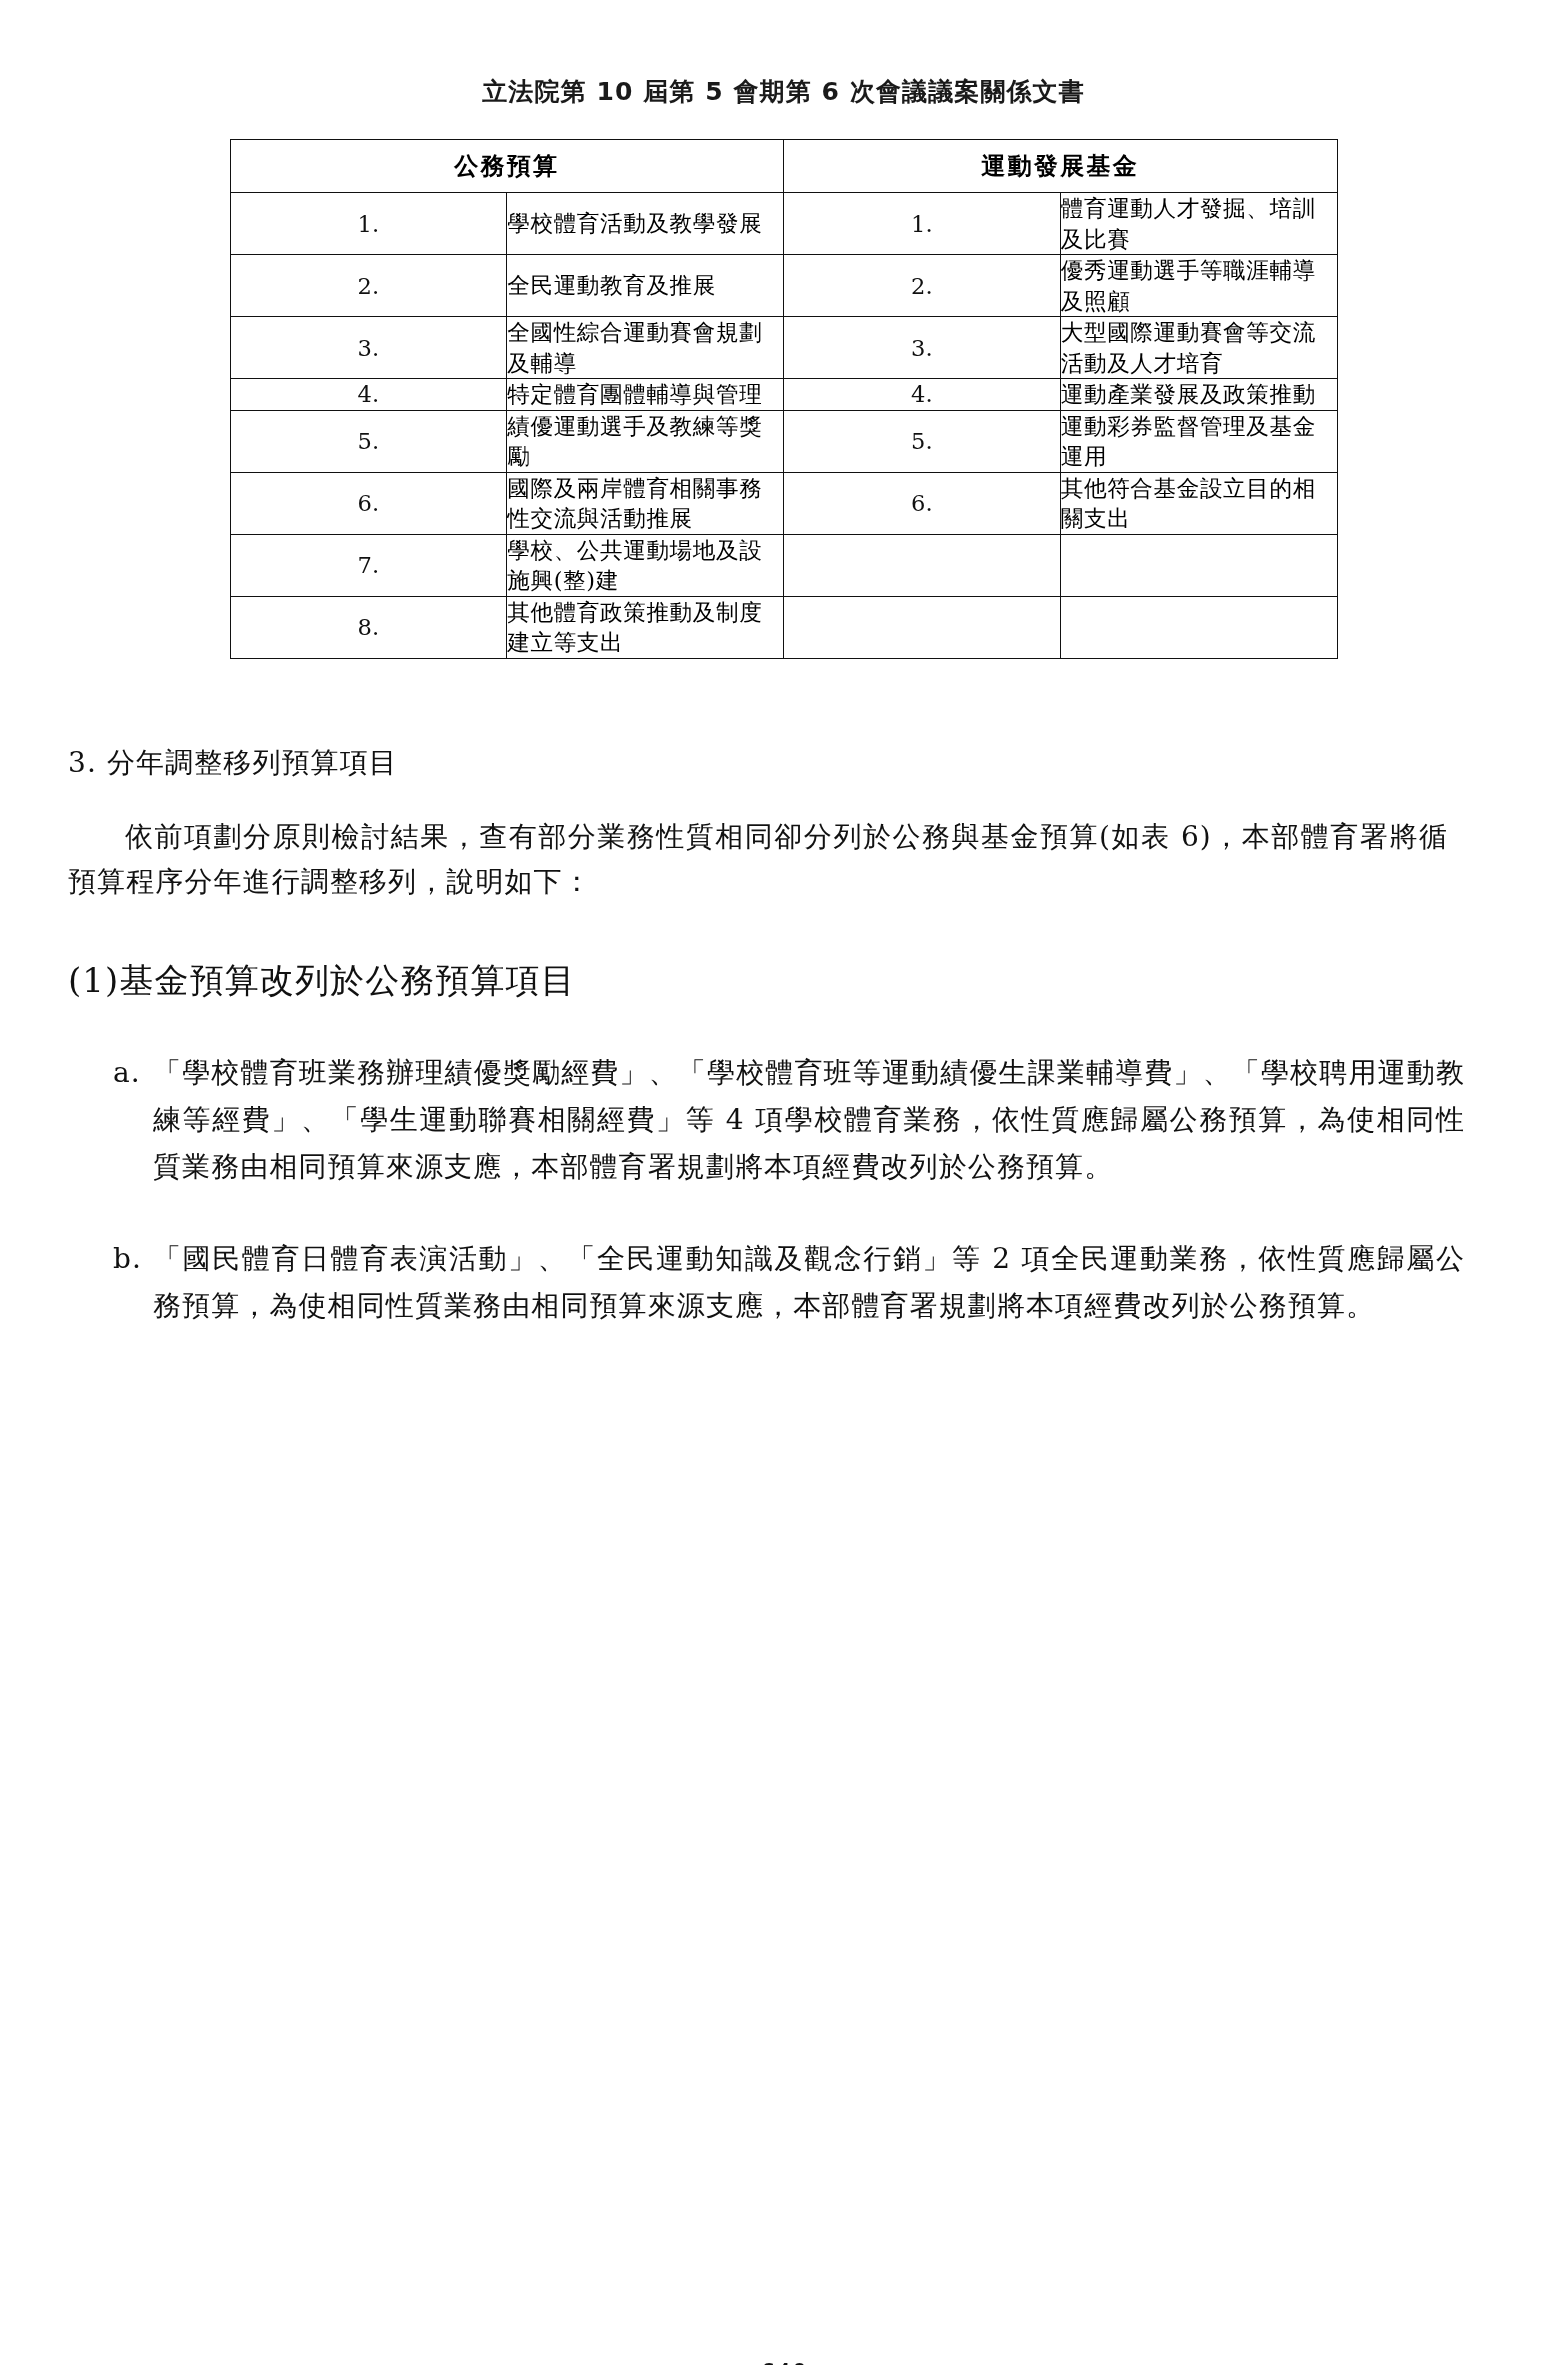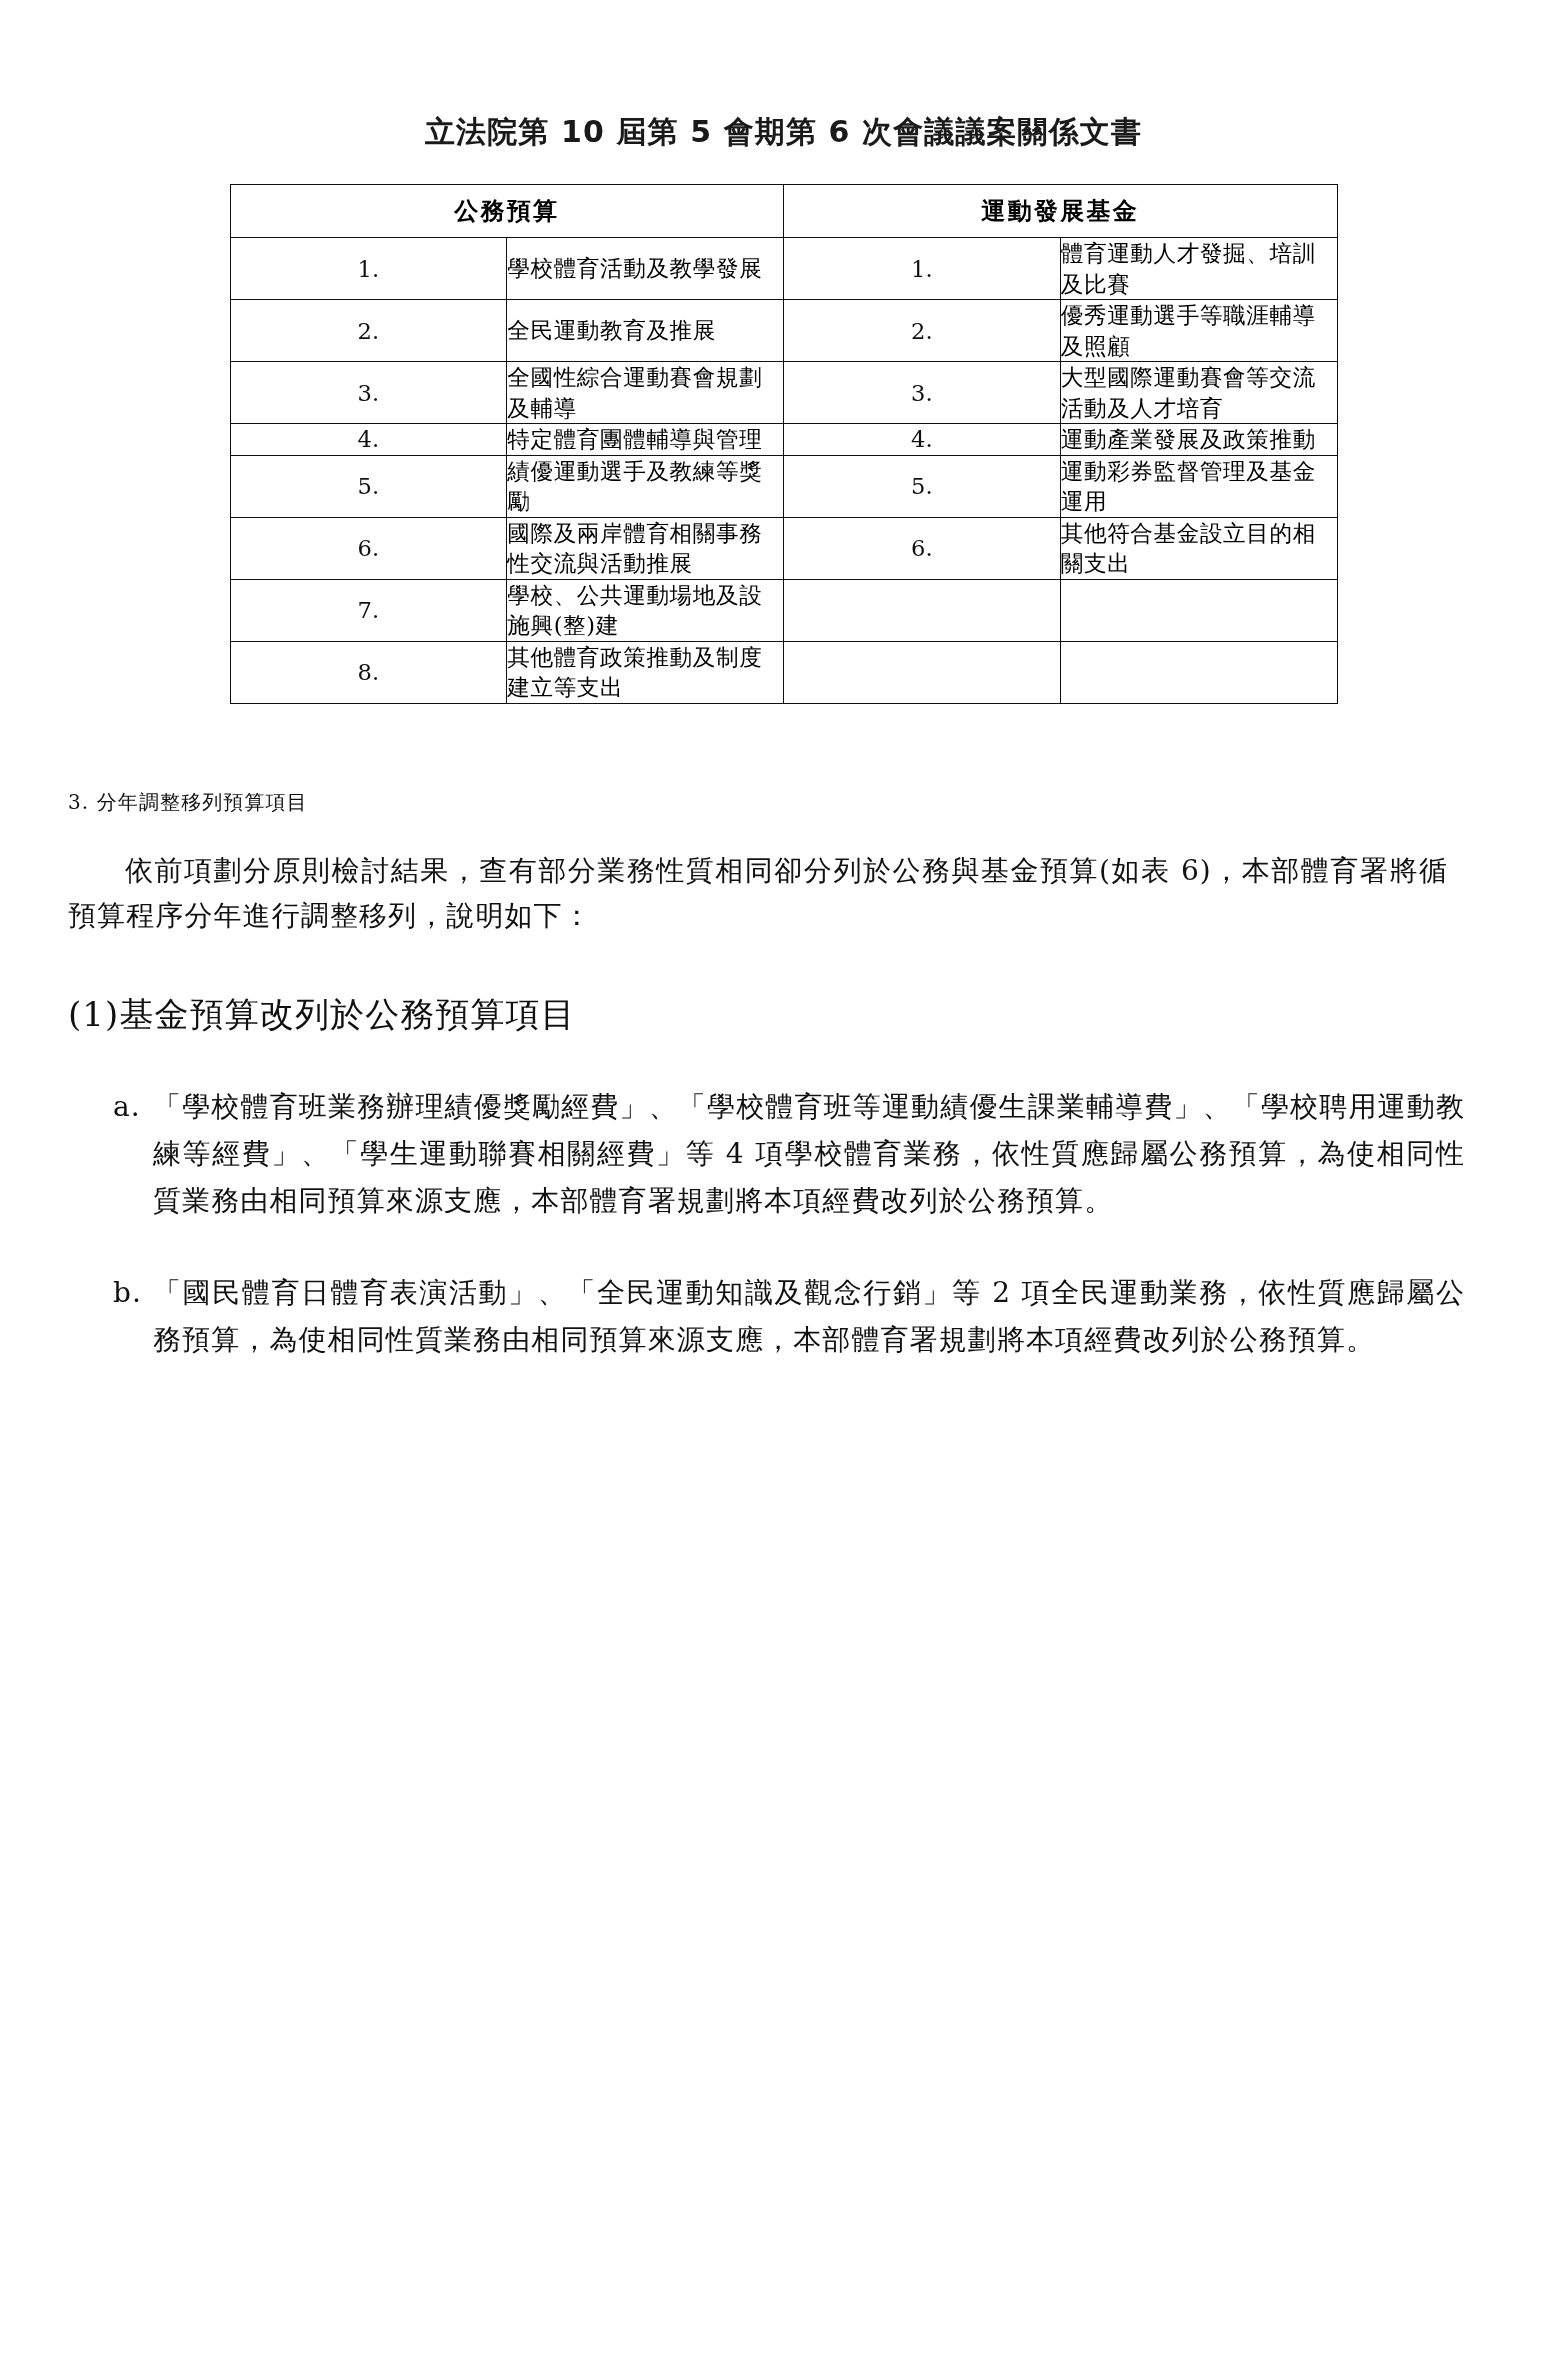--- a/index.html
+++ b/index.html
@@ -18,23 +18,23 @@
   .page {
     position: relative;
     width: 1567px;
     height: 2366px;
     box-sizing: border-box;
     padding: 0;
   }
 
   .header {
     text-align: center;
-    font-size: 30px;
-    letter-spacing: 1.1px;
-    margin-top: 112px;
+    font-size: 25px;
+    letter-spacing: 1.1px;
+    margin-top: 75px;
     font-family: "DejaVu Sans", "Liberation Sans", sans-serif;
     font-weight: 600;
     color: #1a1a1a;
   }
 
   .table-title {
     text-align: center;
     font-size: 29px;
     font-weight: bold;
     margin-top: 204px;
@@ -76,21 +76,21 @@
     font-size: 22.6px;
     letter-spacing: 0.6px;
     padding: 8px 9px 8px 10.2px;
     line-height: 1.35;
     color: #000;
   }
   .empty-cell { background: #fff; }
 
   .section-num {
     margin: 85px 0 0 68px;
-    font-size: 20px;
+    font-size: 28px;
     letter-spacing: 1.1px;
   }
   .para-block {
     margin: 32px 119px 16px 68px;
     font-size: 28px;
     line-height: 1.62;
     letter-spacing: 1.1px;
     text-align: justify;
   }
 

